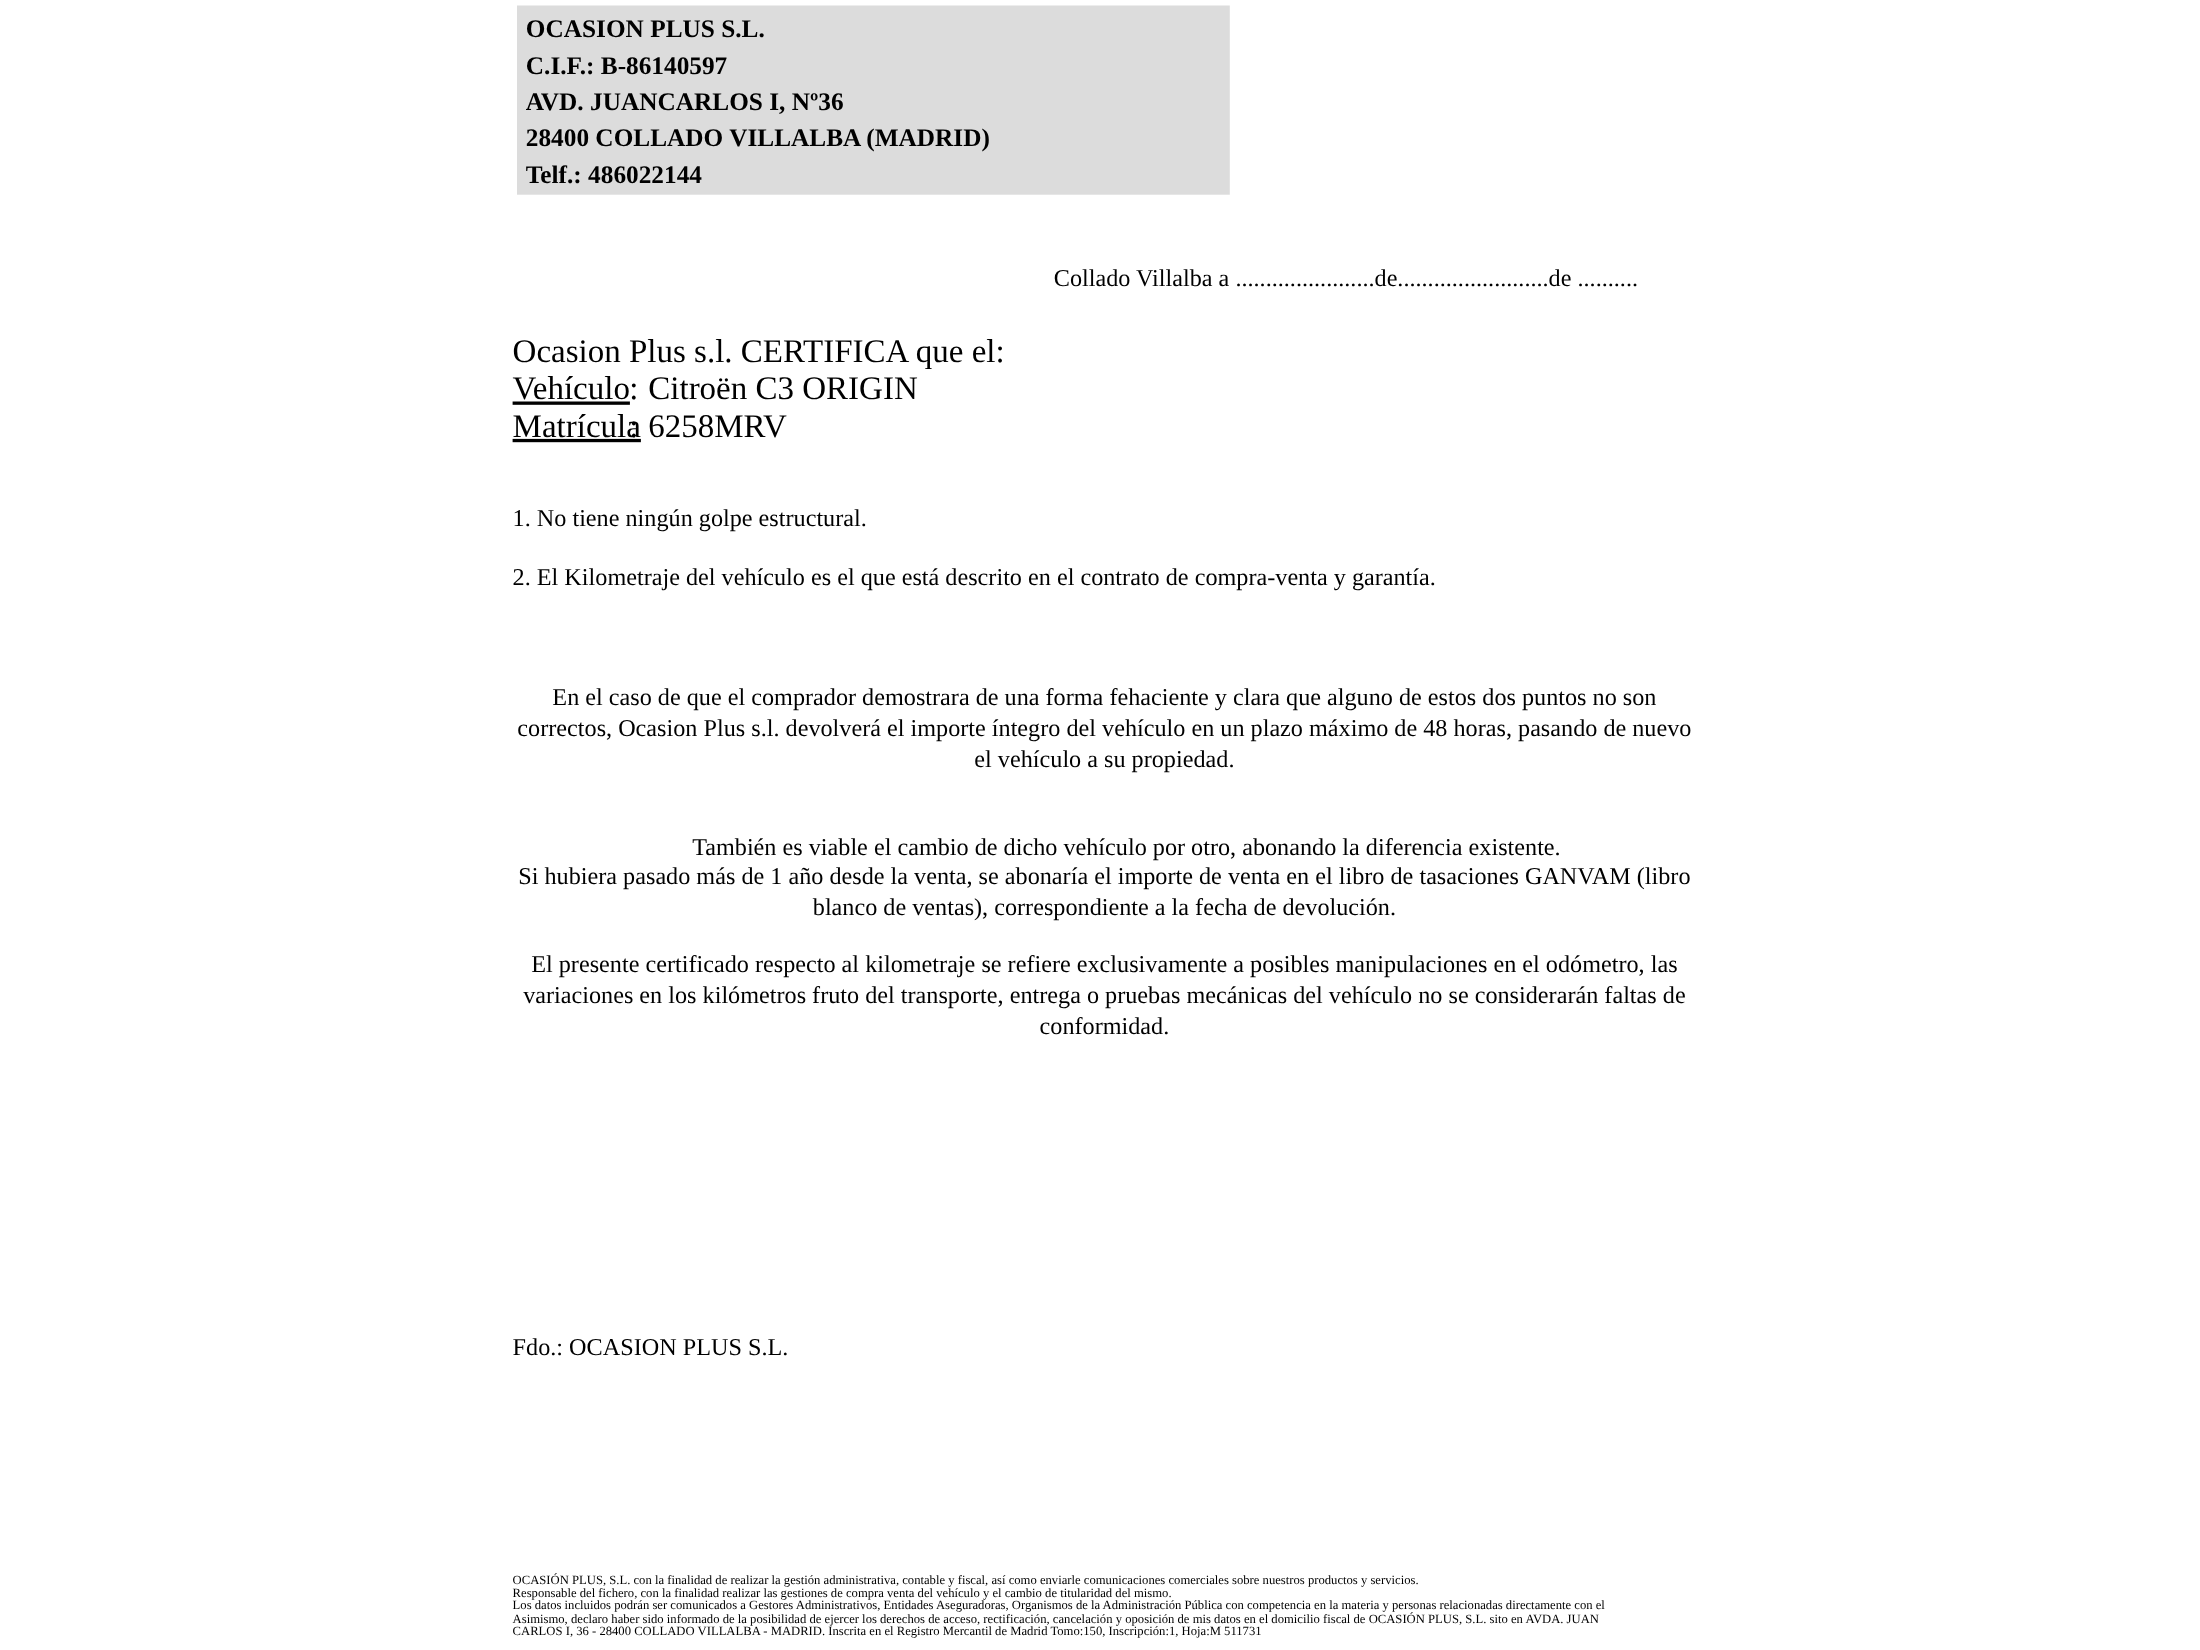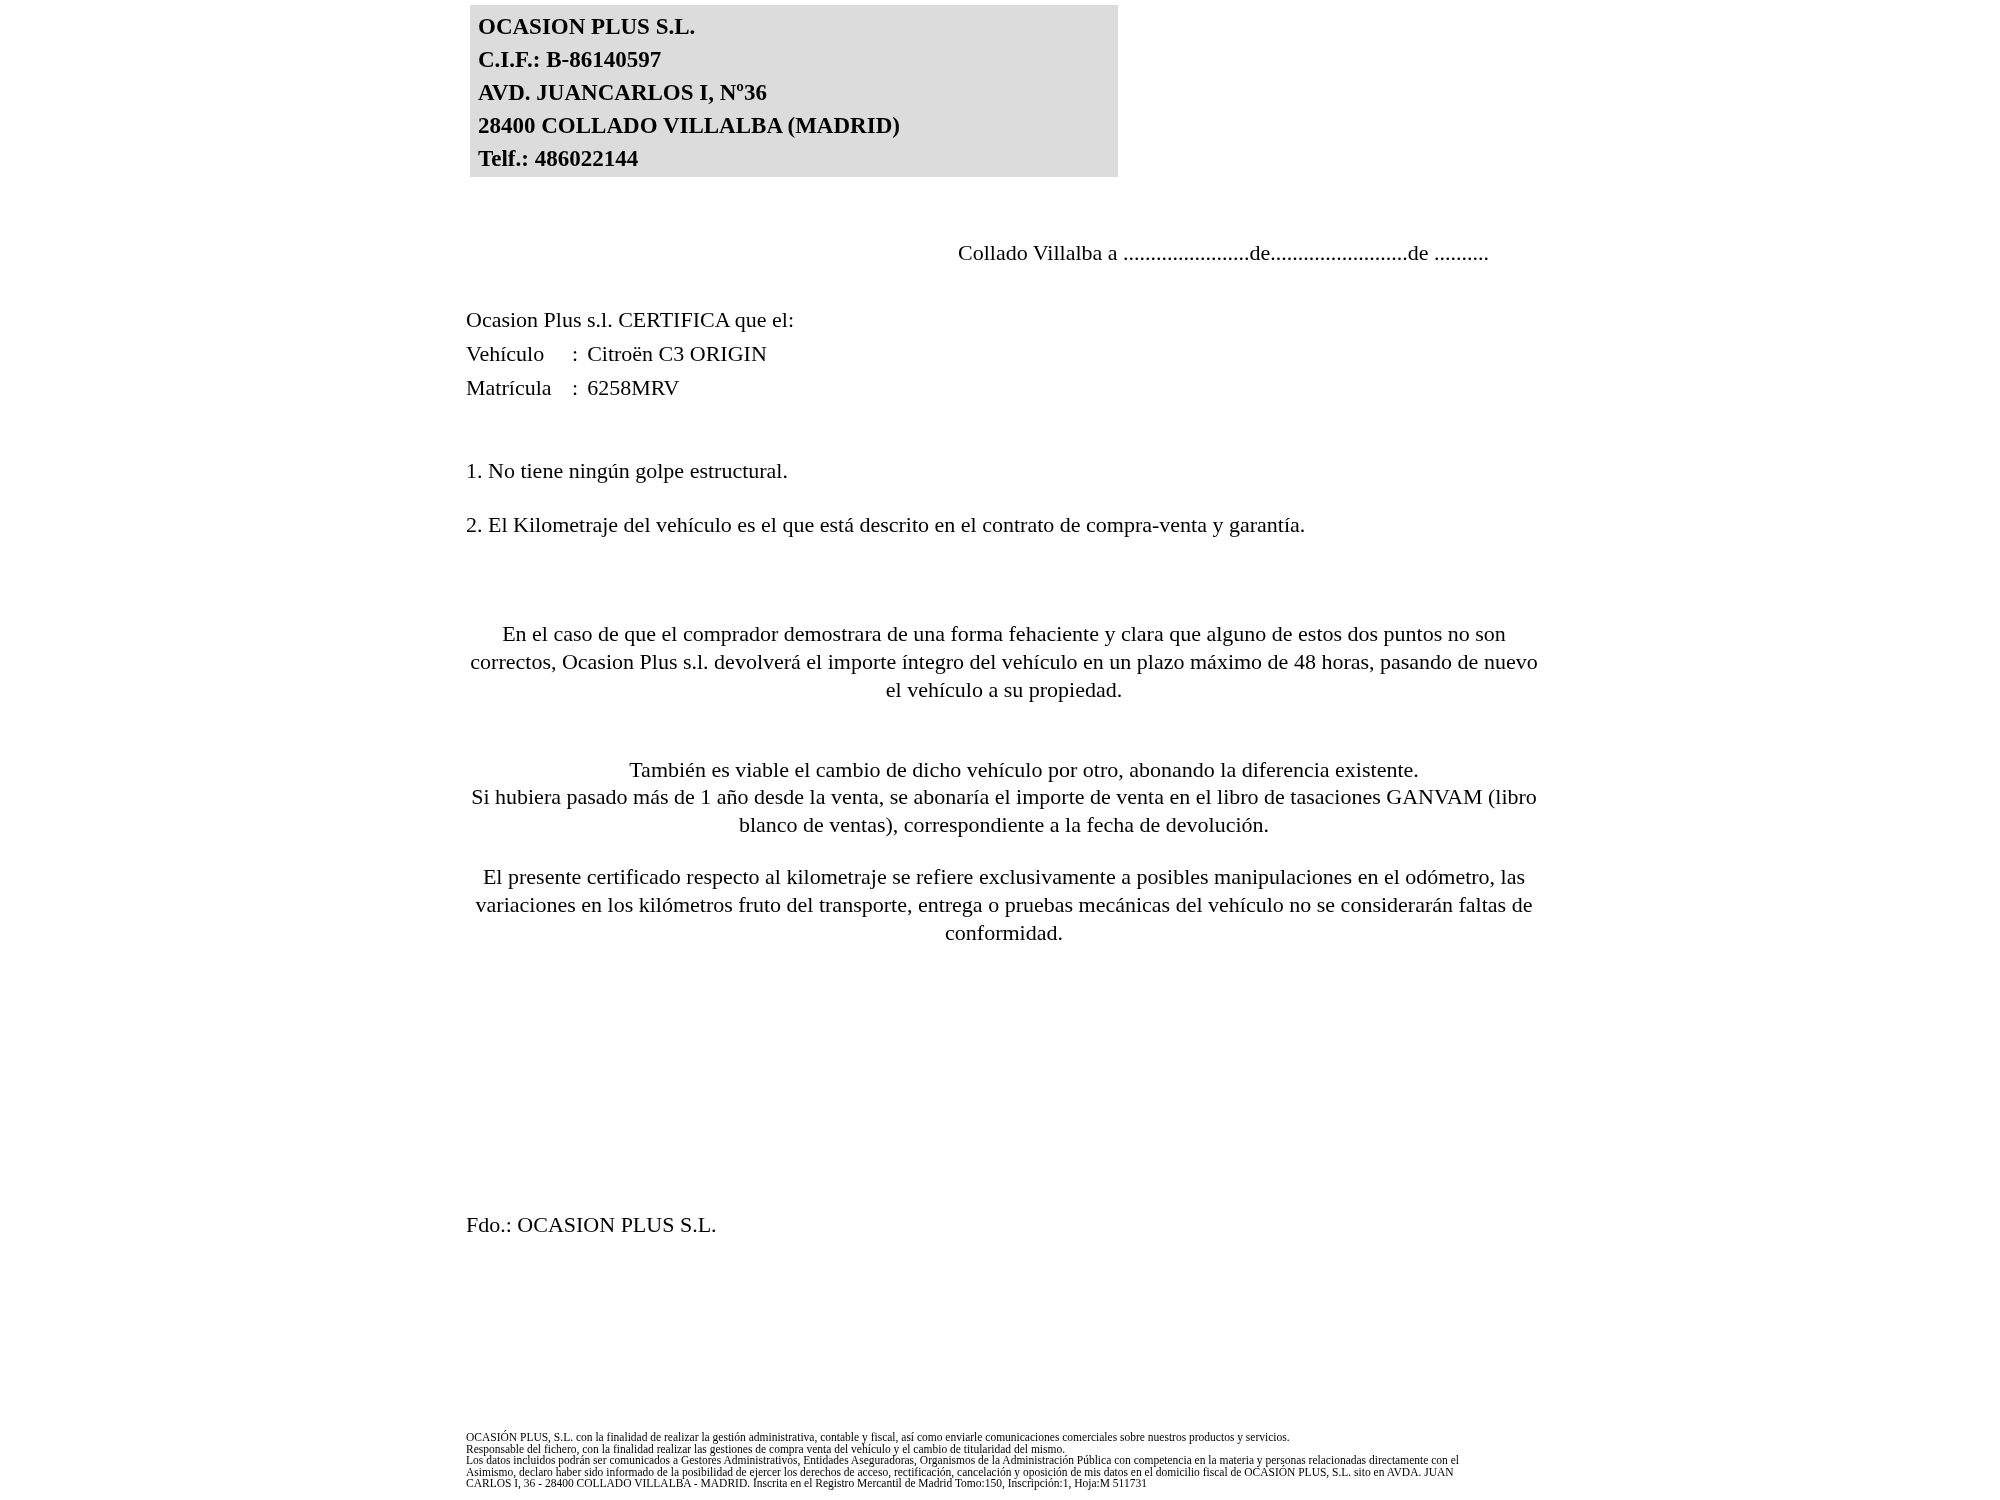--- a/index.html
+++ b/index.html
@@ -28,25 +28,25 @@
     position: absolute;
     left: 958px;
     top: 240px;
     font-size: 22px;
     white-space: nowrap;
   }
   .certify-block {
     position: absolute;
     left: 466px;
     top: 303px;
-    font-size: 22px;
+    font-size: 30px;
     line-height: 34px;
   }
   .field-label-wrap { display: inline-block; width: 106px; }
-  .u { }
+  .u { text-decoration: underline; }
   .field-value { margin-left: 9px; }
   .statement { position: absolute; left: 466px; font-size: 22px; white-space: nowrap; }
   .statement-1 { top: 458px; }
   .statement-2 { top: 512px; }
   .para {
     position: absolute;
     left: 466px;
     width: 1076px;
     font-size: 22px;
     line-height: 28px;

